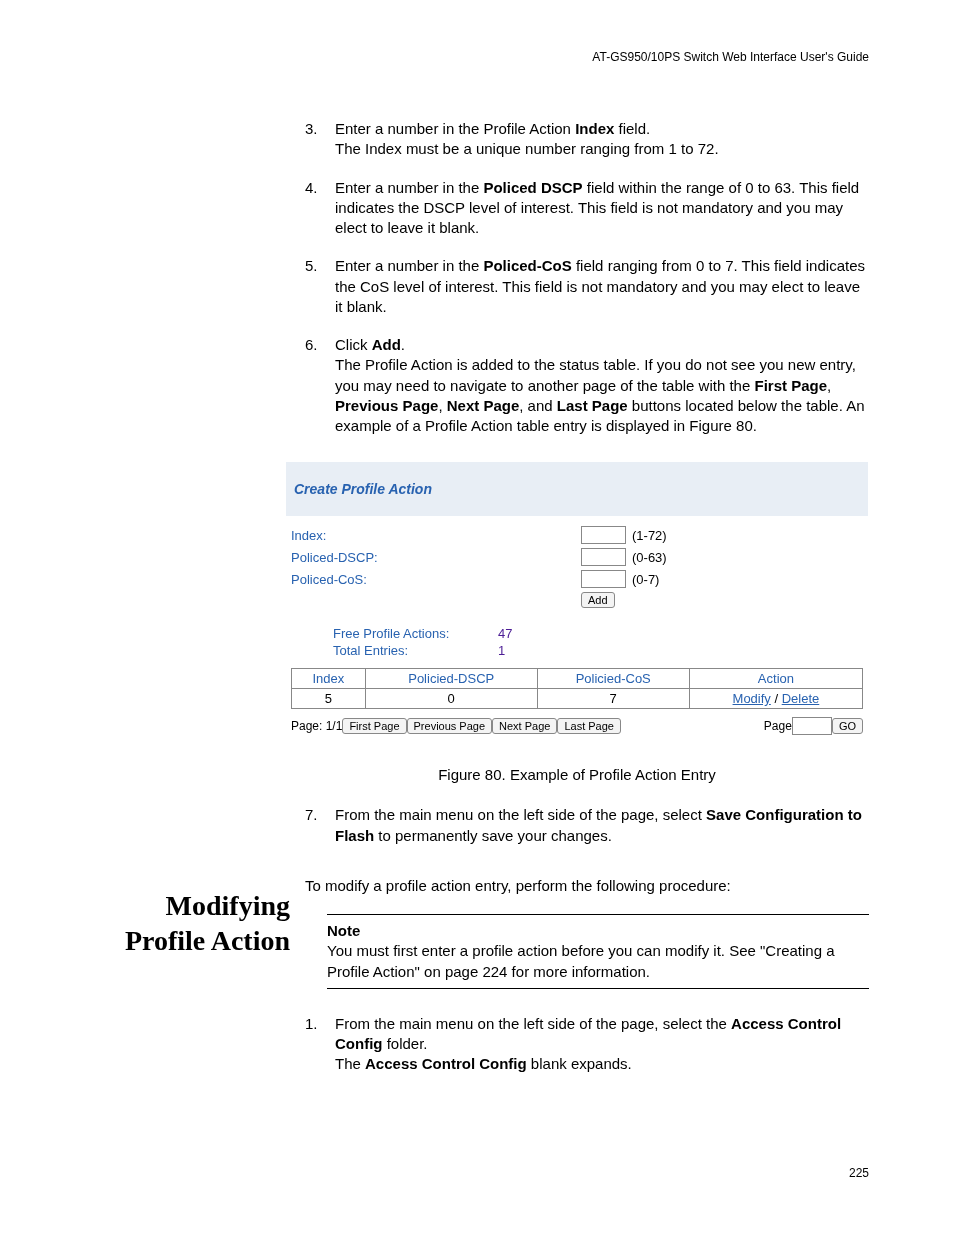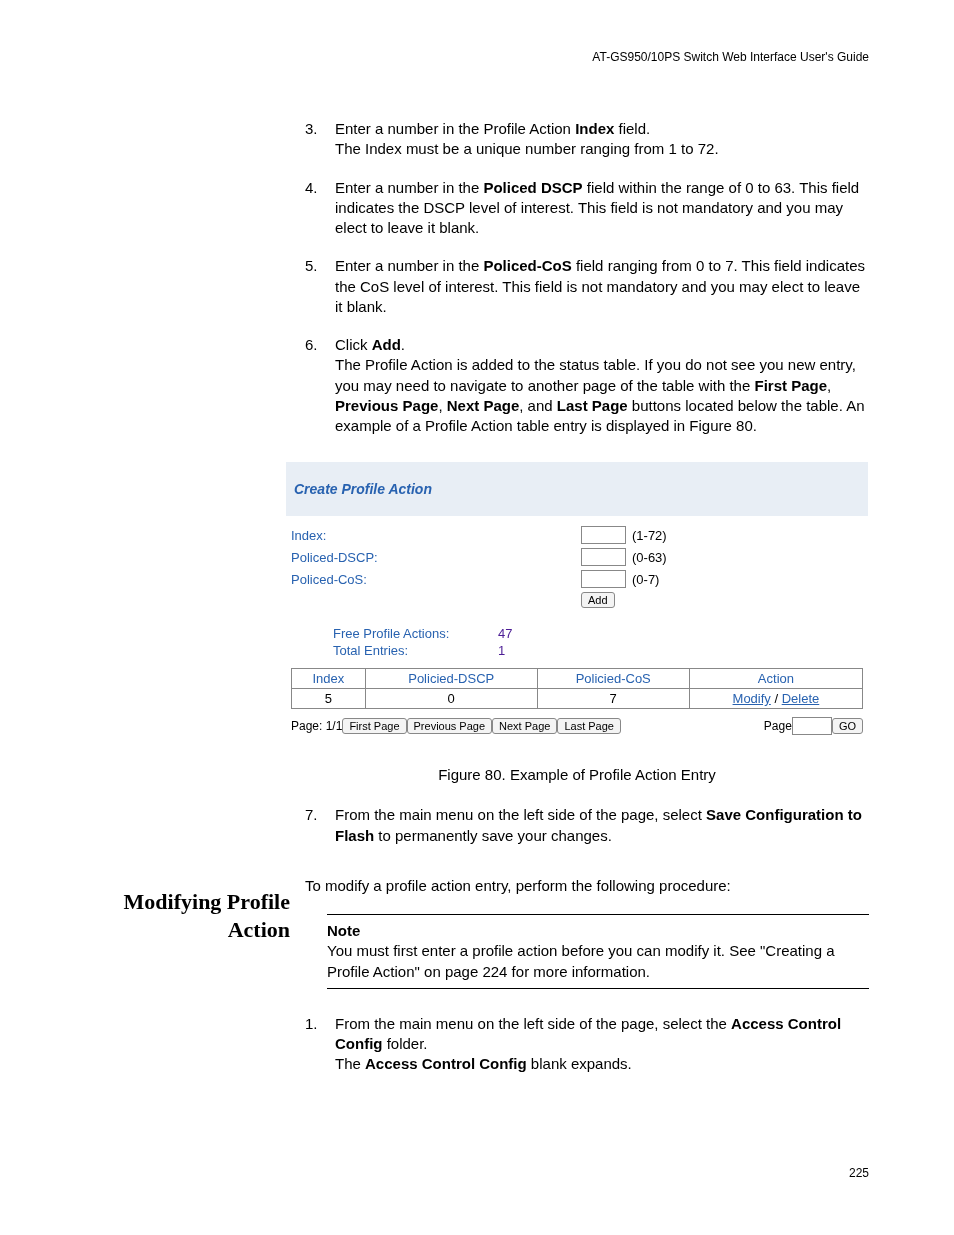--- a/index.html
+++ b/index.html
@@ -121,21 +121,21 @@
     margin: 22px 0 22px -20px;
     font-size: 15px;
   }
   .sidebar-heading {
     position: absolute;
     left: 115px;
     top: 888px;
     width: 175px;
     text-align: right;
     font-family: "Times New Roman", Times, serif;
-    font-size: 22px;
+    font-size: 28px;
     font-weight: bold;
     line-height: 1.25;
   }
   .modify-text {
     margin-bottom: 18px;
     line-height: 1.35;
   }
   .note-box {
     margin-left: 22px;
     margin-bottom: 25px;

